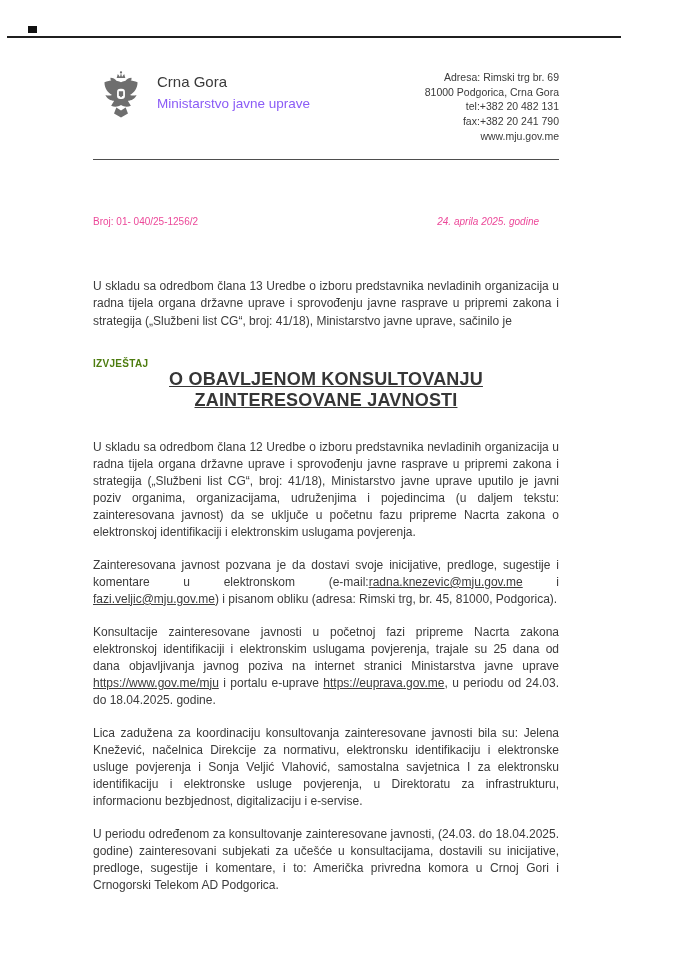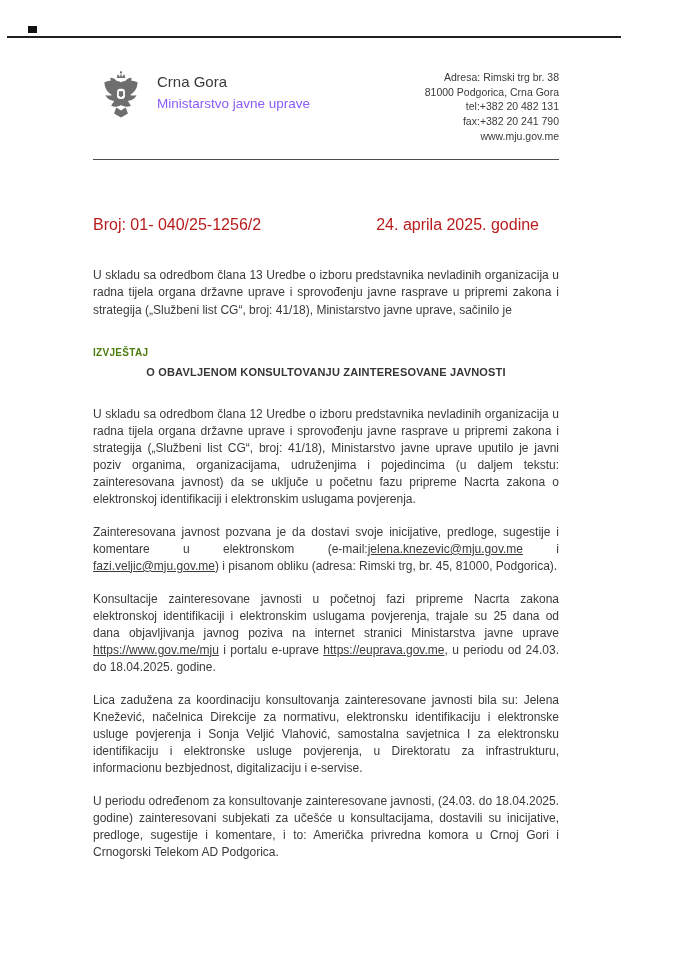--- a/index.html
+++ b/index.html
@@ -54,51 +54,52 @@
     border: none;
     border-top: 1.5px solid #4e4e4e;
     margin: 16px 0 0 0;
   }
 
   
   .ref-row {
     display: flex;
     justify-content: space-between;
     margin-top: 56px;
-    font-size: 16px;
-    color: #b91c1c;
+    font-size: 10px;
+    color: #ec4899;
     align-items: center;
   }
-  .date { padding-right: 20px; }
+  .date { padding-right: 20px; font-style: italic; }
 
   
   .para {
     font-size: 12px;
     line-height: 1.42;
     text-align: justify;
     margin: 0 0 16px 0;
     color: #3b3b3b;
   }
-  .para.intro { margin-top: 33px; margin-bottom: 0; }
+  .para.intro { margin-top: 51px; margin-bottom: 0; }
 
   .title {
     text-align: left;
     font-size: 10px;
     font-weight: bold;
     letter-spacing: 0.3px;
     margin: 28px 0 0 0;
     color: #4d7c0f;
   }
   .subtitle {
     text-align: center;
-    font-size: 11px;
+    font-size: 18px;
     font-weight: bold;
     letter-spacing: 0.2px;
-    margin: 8px 0 0 0;
+    margin: 0 0 0 0;
     color: #363636;
+    text-decoration: underline;
   }
   .para.first-after-title { margin-top: 28px; }
 
   .doclink {
     color: inherit;
     text-decoration: underline;
     cursor: pointer;
   }
 </style>
 </head>
@@ -127,21 +128,21 @@
             <path d="M29 29.5 h6 v5.5 l-3 3.2 -3-3.2 z" fill="#6e6e6e"></path>
           </svg>
         </span>
         <div class="lh-names">
           <div class="country">Crna Gora</div>
           <div class="ministry">Ministarstvo javne uprave</div>
         </div>
       </div>
 
       <div class="contact">
-        <div>Adresa: Rimski trg br. 38</div>
+        <div>Adresa: Rimski trg br. 69</div>
         <div>81000 Podgorica, Crna Gora</div>
         <div>tel:+382 20 482 131</div>
         <div>fax:+382 20 241 790</div>
         <div>www.mju.gov.me</div>
       </div>
     </header>
 
     <hr class="rule">
 
     <div class="ref-row">
@@ -149,21 +150,21 @@
       <span class="date">24. aprila 2025. godine</span>
     </div>
 
     <p class="para intro">U skladu sa odredbom člana 13 Uredbe o izboru predstavnika nevladinih organizacija u radna tijela organa državne uprave i sprovođenju javne rasprave u pripremi zakona i strategija („Službeni list CG“, broj: 41/18), Ministarstvo javne uprave, sačinilo je</p>
 
     <div class="title">IZVJEŠTAJ</div>
     <div class="subtitle">O OBAVLJENOM KONSULTOVANJU ZAINTERESOVANE JAVNOSTI</div>
 
     <p class="para first-after-title">U skladu sa odredbom člana 12 Uredbe o izboru predstavnika nevladinih organizacija u radna tijela organa državne uprave i sprovođenju javne rasprave u pripremi zakona i strategija („Službeni list CG“, broj: 41/18), Ministarstvo javne uprave uputilo je javni poziv organima, organizacijama, udruženjima i pojedincima (u daljem tekstu: zainteresovana javnost) da se uključe u početnu fazu pripreme Nacrta zakona o elektronskoj identifikaciji i elektronskim uslugama povjerenja.</p>
 
-    <p class="para"><span>Zainteresovana javnost pozvana je da dostavi svoje inicijative, predloge, sugestije i komentare u elektronskom (e-mail:</span><span class="doclink">jelena.knezevic@mju.gov.me</span><span> i </span><span class="doclink">fazi.veljic@mju.gov.me</span><span>) i pisanom obliku (adresa: Rimski trg, br. 45, 81000, Podgorica).</span></p>
+    <p class="para"><span>Zainteresovana javnost pozvana je da dostavi svoje inicijative, predloge, sugestije i komentare u elektronskom (e-mail:</span><span class="doclink">radna.knezevic@mju.gov.me</span><span> i </span><span class="doclink">fazi.veljic@mju.gov.me</span><span>) i pisanom obliku (adresa: Rimski trg, br. 45, 81000, Podgorica).</span></p>
 
     <p class="para"><span>Konsultacije zainteresovane javnosti u početnoj fazi pripreme Nacrta zakona elektronskoj identifikaciji i elektronskim uslugama povjerenja, trajale su 25 dana od dana objavljivanja javnog poziva na internet stranici Ministarstva javne uprave </span><span class="doclink">https://www.gov.me/mju</span><span> i portalu e-uprave </span><span class="doclink">https://euprava.gov.me</span><span>, u periodu od 24.03. do 18.04.2025. godine.</span></p>
 
     <p class="para">Lica zadužena za koordinaciju konsultovanja zainteresovane javnosti bila su: Jelena Knežević, načelnica Direkcije za normativu, elektronsku identifikaciju i elektronske usluge povjerenja i Sonja Veljić Vlahović, samostalna savjetnica I za elektronsku identifikaciju i elektronske usluge povjerenja, u Direktoratu za infrastrukturu, informacionu bezbjednost, digitalizaciju i e-servise.</p>
 
     <p class="para">U periodu određenom za konsultovanje zainteresovane javnosti, (24.03. do 18.04.2025. godine) zainteresovani subjekati za učešće u konsultacijama, dostavili su inicijative, predloge, sugestije i komentare, i to: Američka privredna komora u Crnoj Gori i Crnogorski Telekom AD Podgorica.</p>
 
   </div>
 </div>
 

